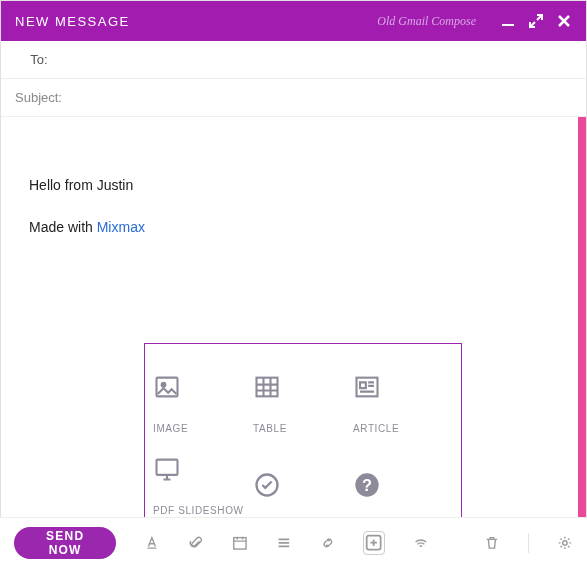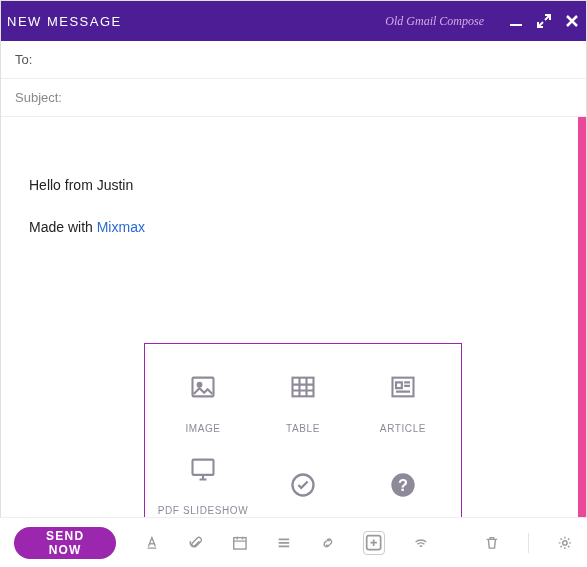--- a/index.html
+++ b/index.html
@@ -1,32 +1,32 @@
 <!DOCTYPE html>
 <html><head>
 <meta charset="utf-8">
 <style>
 *{box-sizing:border-box;margin:0;padding:0;font-family:-apple-system,BlinkMacSystemFont,"Segoe UI",Helvetica,Arial,sans-serif}
 body{background:#fff;width:587px;height:567px;overflow:hidden;border:1px solid #e0e0e0}
-.titlebar{background:#4c1d95;height:40px;display:flex;align-items:center;padding:0 6px;color:#fff}
+.titlebar{background:#a21caf;height:40px;display:flex;align-items:center;padding:0 14px;color:#fff}
 .titlebar .title{font-size:13px;letter-spacing:1.5px;font-weight:500}
 .titlebar .spacer{flex:1}
 .titlebar .label{font-size:12px;font-style:italic;font-family:Georgia,serif;color:#d9a8e6;margin-right:12px}
 .winbtn{width:16px;height:16px;margin-left:12px;display:flex;align-items:center;justify-content:center;color:#fff;cursor:pointer}
 .row{display:flex;align-items:center;height:38px;border-bottom:1px solid #eee;padding:0 14px}
-.row .lab{font-size:13px;color:#555;width:48px;text-align:left;margin-right:10px}
+.row .lab{font-size:13px;color:#555;width:48px;text-align:center;margin-right:10px}
 .row input{border:none;outline:none;font-size:13px;flex:1;color:#333}
 .row input::placeholder{color:#bbb}
 .subj .lab{width:auto;text-align:right;margin-right:6px;color:#888}
 .editor{position:relative;padding:60px 28px 20px 28px;font-size:14px;color:#222;height:410px;border-right:8px solid #ec4899}
 .editor p{margin-bottom:26px}
 .editor a{color:#2a6bd4;text-decoration:none}
 .popover{position:absolute;left:143px;top:226px;width:318px;height:284px;background:#fff;border:1px solid #9b27af;display:grid;grid-template-columns:repeat(3,1fr);grid-template-rows:repeat(3,1fr);padding:18px 8px}
 .popover::after{content:"";position:absolute;bottom:-8px;left:155px;width:14px;height:14px;background:#fff;border-right:1px solid #9b27af;border-bottom:1px solid #9b27af;transform:rotate(45deg)}
-.pcell{display:flex;flex-direction:column;align-items:center;justify-content:center;gap:22px;cursor:pointer}
+.pcell{display:flex;flex-direction:column;align-items:flex-start;justify-content:center;gap:22px;cursor:pointer}
 .pcell .plabel{font-size:10px;letter-spacing:0.6px;color:#8f8a99;font-weight:500}
 .pcell svg{width:28px;height:28px;color:#8f8a99}
 .footer{position:absolute;left:0;right:0;bottom:0;height:50px;border-top:1px solid #eee;background:#fff;display:flex;align-items:center;padding:0 14px;gap:28px}
 .send{background:#9b27af;color:#fff;border:none;border-radius:22px;height:32px;padding:0 18px;font-size:12px;letter-spacing:1.2px;font-weight:600;cursor:pointer}
 .ticon{width:18px;height:18px;color:#9a9a9a;display:flex;align-items:center;justify-content:center;cursor:pointer}
 .ticon.active{border:1px solid #ccc;border-radius:4px;width:24px;height:24px}
 .footer .grow{flex:1}
 .divider{width:1px;height:20px;background:#e3e3e3}
 </style>
 </head>

